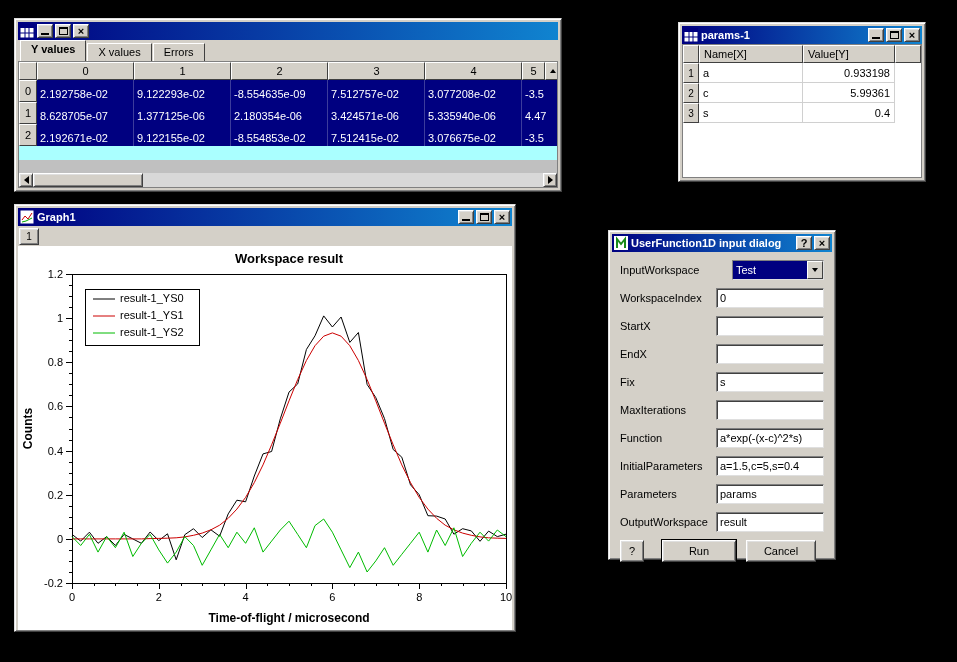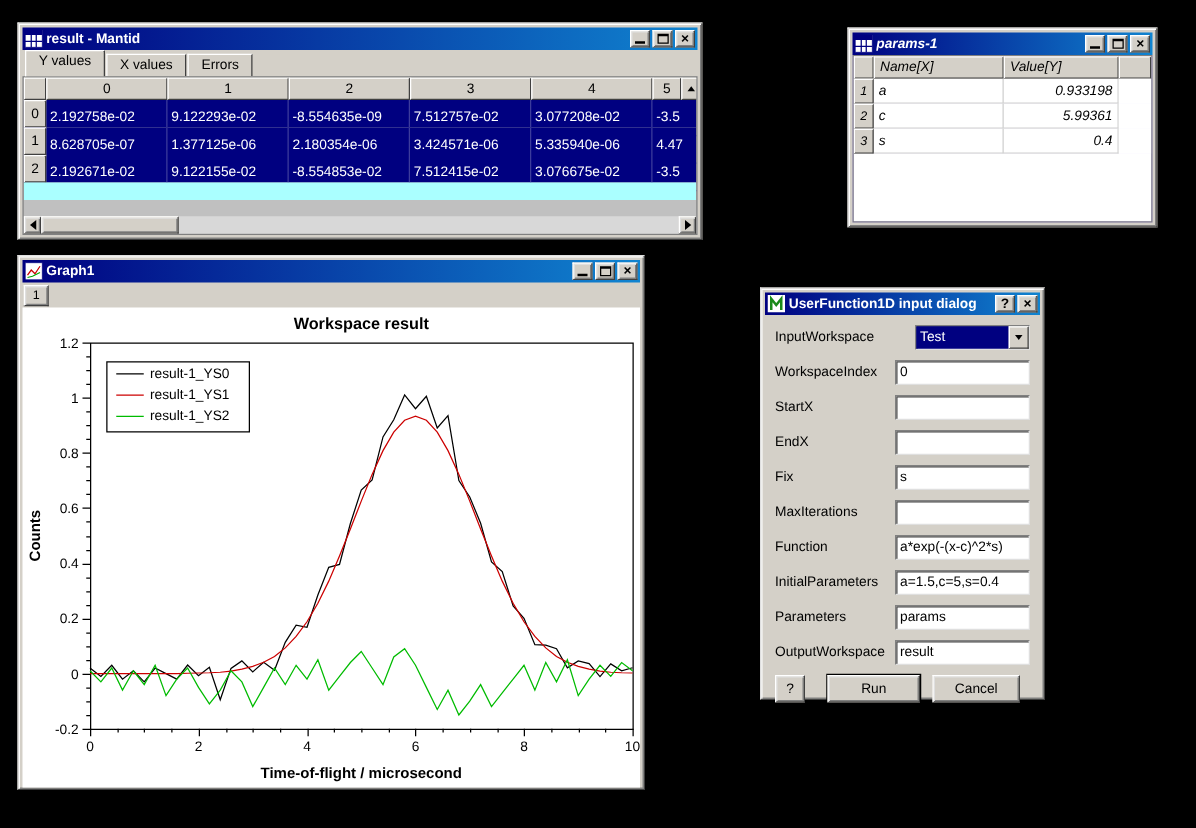--- a/index.html
+++ b/index.html
@@ -34,21 +34,21 @@
   }
   .g-min { position:absolute; left:3px; bottom:2px; width:8px; height:2px; background:#000; }
   .g-max { position:absolute; left:3px; top:2px; width:9px; height:8px; border:1px solid #000; border-top-width:2px; }
 
   
   .tabbar { flex:none; height:21px; display:flex; align-items:flex-end; padding-left:2px; }
   .tab {
     height:18px; padding:2px 10px 0; margin-right:1px; background:#d4d0c8;
     border-top:1px solid #fff; border-left:1px solid #fff; border-right:1px solid #404040;
   }
-  .tab.active { height:21px; font-weight:normal; border-bottom:none; z-index:2; }
+  .tab.active { height:21px; font-weight:bold; border-bottom:none; z-index:2; }
 
   
   .table-wrap { flex:1; display:flex; flex-direction:column; overflow:hidden; background:#c0c0c0; border:1px solid #808080; }
   .thead { flex:none; height:18px; display:flex; }
   .hcell {
     flex:none; background:#d4d0c8; display:flex; align-items:center; justify-content:center;
     border:1px solid; border-color:#fff #404040 #404040 #fff; overflow:hidden;
   }
   .w18{width:18px;} .w97{width:97px;} .w23{width:23px;} .w16{width:16px;} .w39{width:39px;}
   .trow { flex:none; height:22px; display:flex; background:#000080; color:#fff; }
@@ -149,21 +149,20 @@
   <div class="titlebar">
     <span class="ticon">
       <svg width="14" height="14">
           <rect x="0" y="0" width="14" height="14" fill="#fff" stroke="#000080"></rect>
           <rect x="0" y="0" width="14" height="4" fill="#000080"></rect>
           <line x1="5" y1="4" x2="5" y2="14" stroke="#000080"></line>
           <line x1="9" y1="4" x2="9" y2="14" stroke="#000080"></line>
           <line x1="0" y1="9" x2="14" y2="9" stroke="#000080"></line>
         </svg>
     </span>
-    <span class="ttext">result - Mantid</span>
     <span class="tbtns">
       <span class="tbtn">
           <span class="g-min"></span>
         </span>
       <span class="tbtn">
           <span class="g-max"></span>
         </span>
       <span class="tbtn"><span>×</span></span>
     </span>
   </div>
@@ -223,21 +222,21 @@
       <span class="strack">
           <span class="sthumb"></span>
         </span>
       <span class="sbtn">
           <span class="tri-right"></span>
         </span>
     </div>
   </div>
 </div>
 
-<div class="win" style="left:678px; top:22px; width:248px; height:160px;font-style:italic;">
+<div class="win" style="left:678px; top:22px; width:248px; height:160px;">
   <div class="titlebar">
     <span class="ticon">
       <svg width="14" height="14">
           <rect x="0" y="0" width="14" height="14" fill="#fff" stroke="#000080"></rect>
           <rect x="0" y="0" width="14" height="4" fill="#000080"></rect>
           <line x1="5" y1="4" x2="5" y2="14" stroke="#000080"></line>
           <line x1="9" y1="4" x2="9" y2="14" stroke="#000080"></line>
           <line x1="0" y1="9" x2="14" y2="9" stroke="#000080"></line>
         </svg>
     </span>

